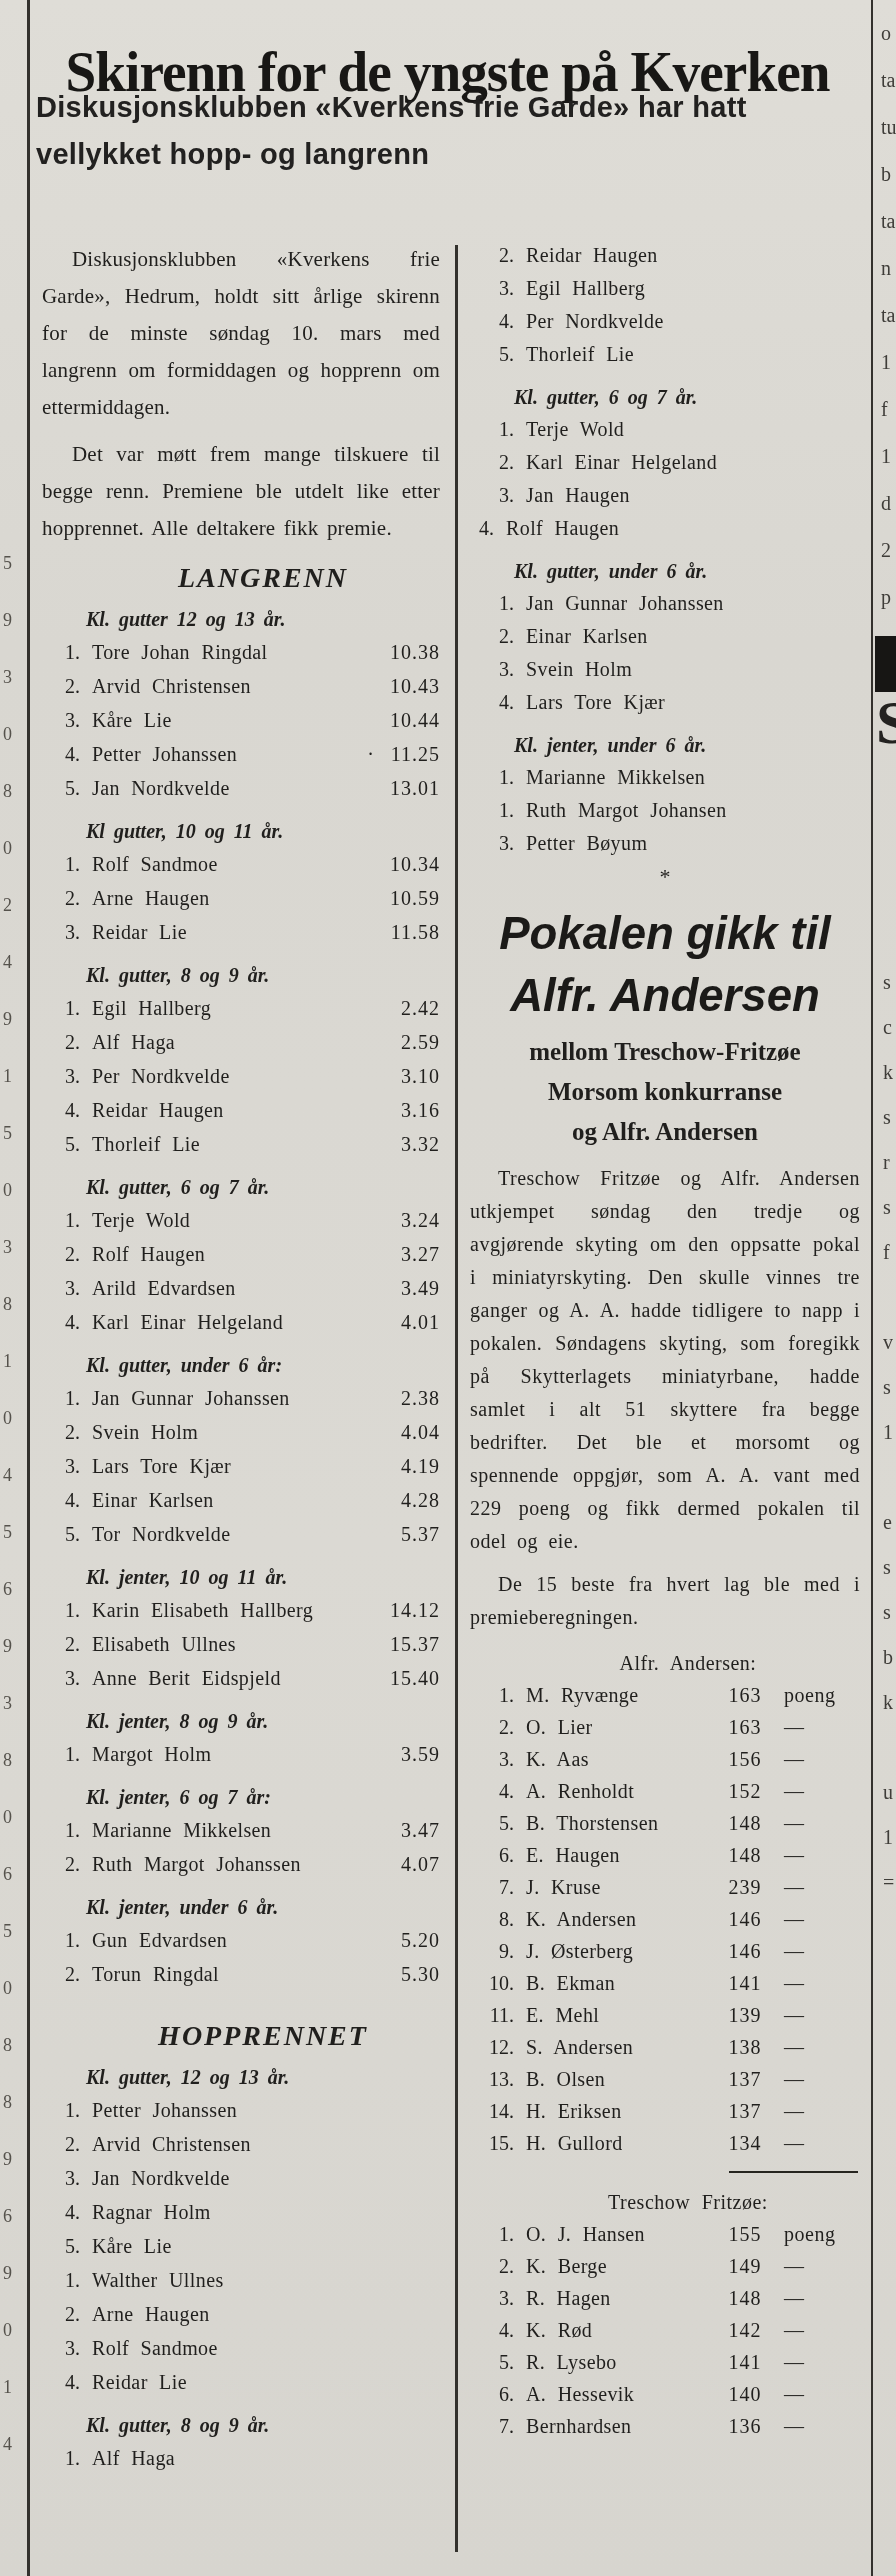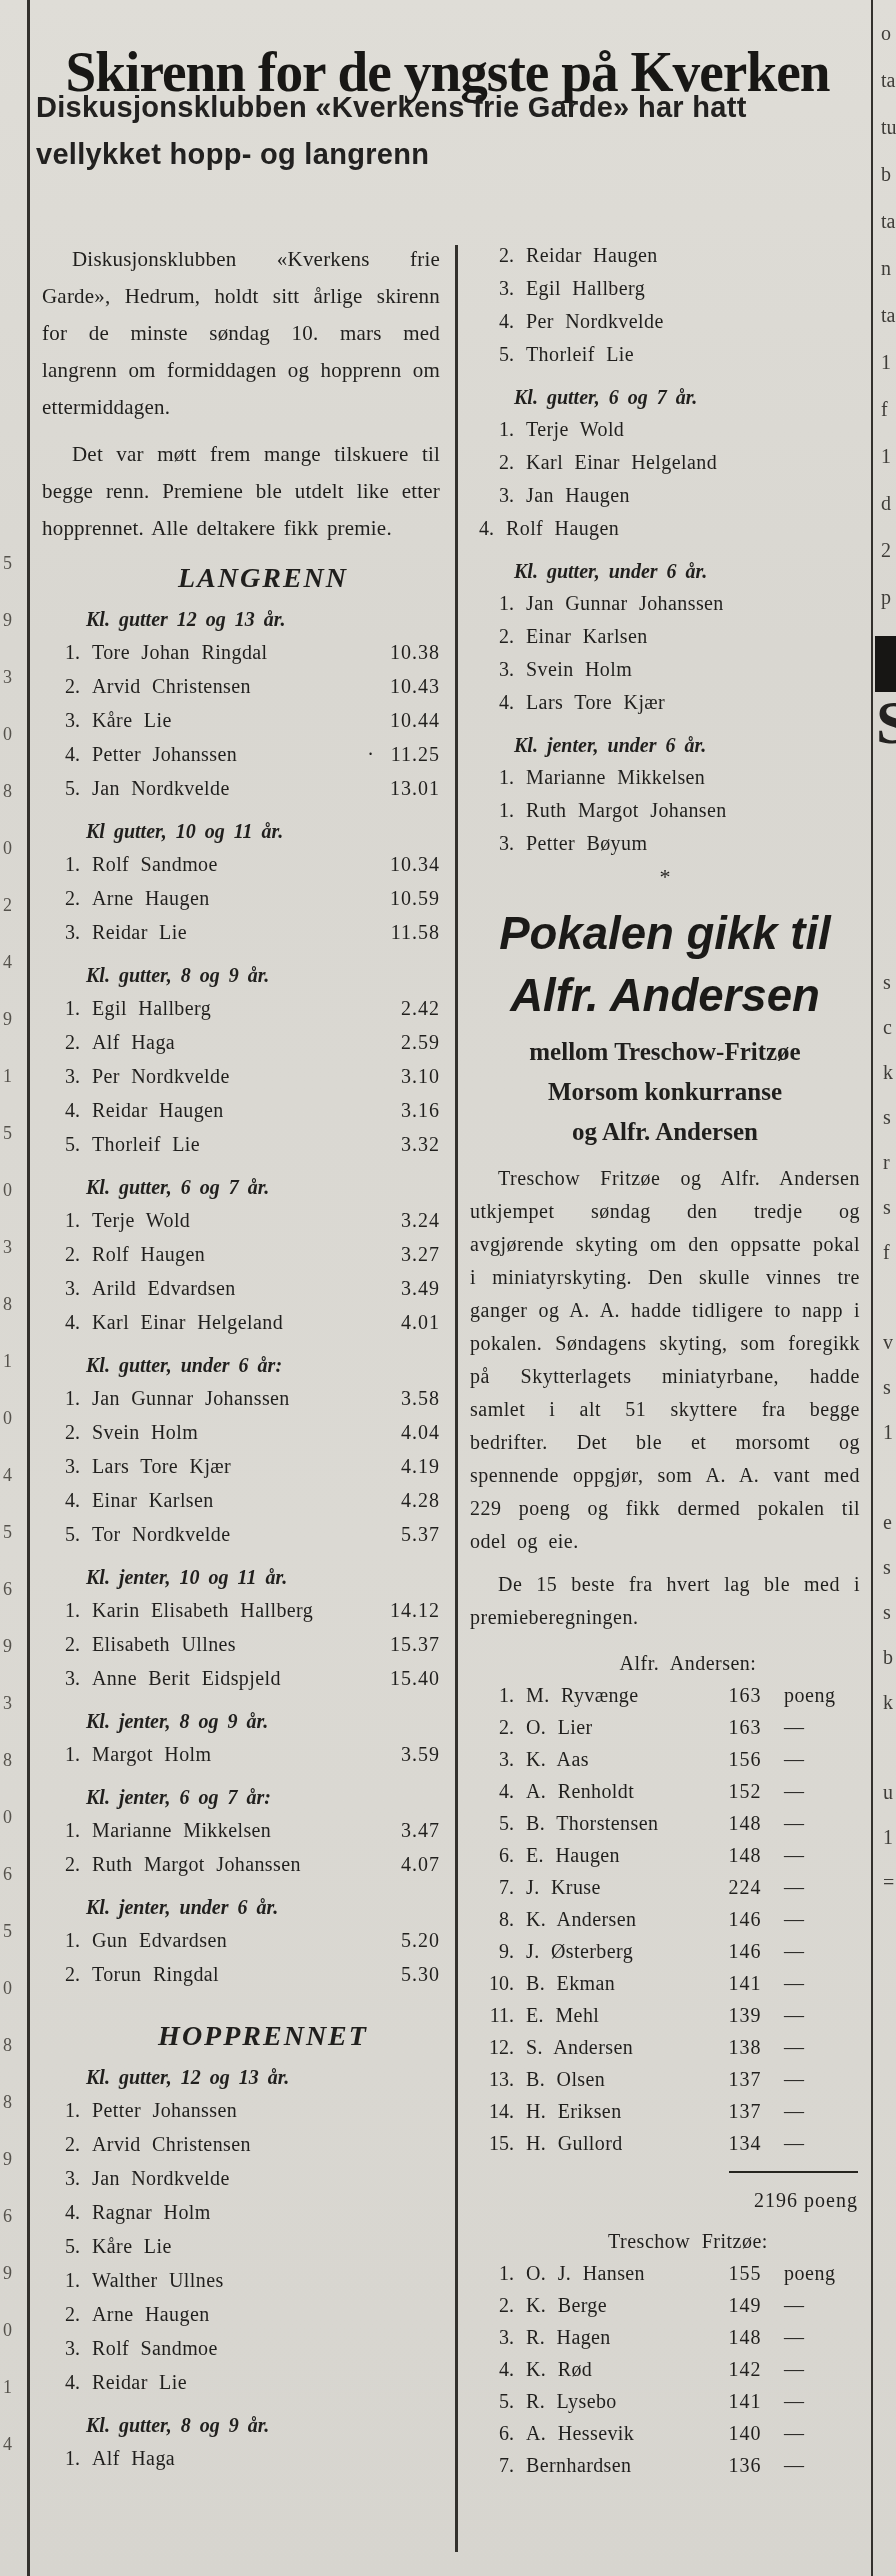--- a/index.html
+++ b/index.html
@@ -294,21 +294,21 @@
         </div>
     </div>
     <div class="grp">
       <div class="grp-h">Kl. gutter, under 6 år:</div>
       <div>
 
       <div class="row">
             <span class="pos">1.</span>
             <span class="nm">Jan Gunnar Johanssen</span>
             <span class="mark"></span>
-            <span class="tm">3.58</span>
+            <span class="tm">2.38</span>
           </div>
           <div class="row">
             <span class="pos">2.</span>
             <span class="nm">Svein Holm</span>
             <span class="mark"></span>
             <span class="tm">4.04</span>
           </div>
           <div class="row">
             <span class="pos">3.</span>
             <span class="nm">Lars Tore Kjær</span>
@@ -598,21 +598,21 @@
         </div>
         <div class="trow">
           <span class="pos">6.</span>
           <span class="nm">E. Haugen</span>
           <span class="score">148</span>
           <span class="unit">—</span>
         </div>
         <div class="trow">
           <span class="pos">7.</span>
           <span class="nm">J. Kruse</span>
-          <span class="score">224</span>
+          <span class="score">239</span>
           <span class="unit">—</span>
         </div>
         <div class="trow">
           <span class="pos">8.</span>
           <span class="nm">K. Andersen</span>
           <span class="score">146</span>
           <span class="unit">—</span>
         </div>
         <div class="trow">
           <span class="pos">9.</span>
@@ -651,21 +651,20 @@
           <span class="unit">—</span>
         </div>
         <div class="trow">
           <span class="pos">15.</span>
           <span class="nm">H. Gullord</span>
           <span class="score">134</span>
           <span class="unit">—</span>
         </div>
       </div>
     <div class="total-rule"></div>
-    <div class="total">2196 poeng</div>
 
     <div class="team-h">Treschow Fritzøe:</div>
     <div>
 
     <div class="trow">
           <span class="pos">1.</span>
           <span class="nm">O. J. Hansen</span>
           <span class="score">155</span>
           <span class="unit">poeng</span>
         </div>

